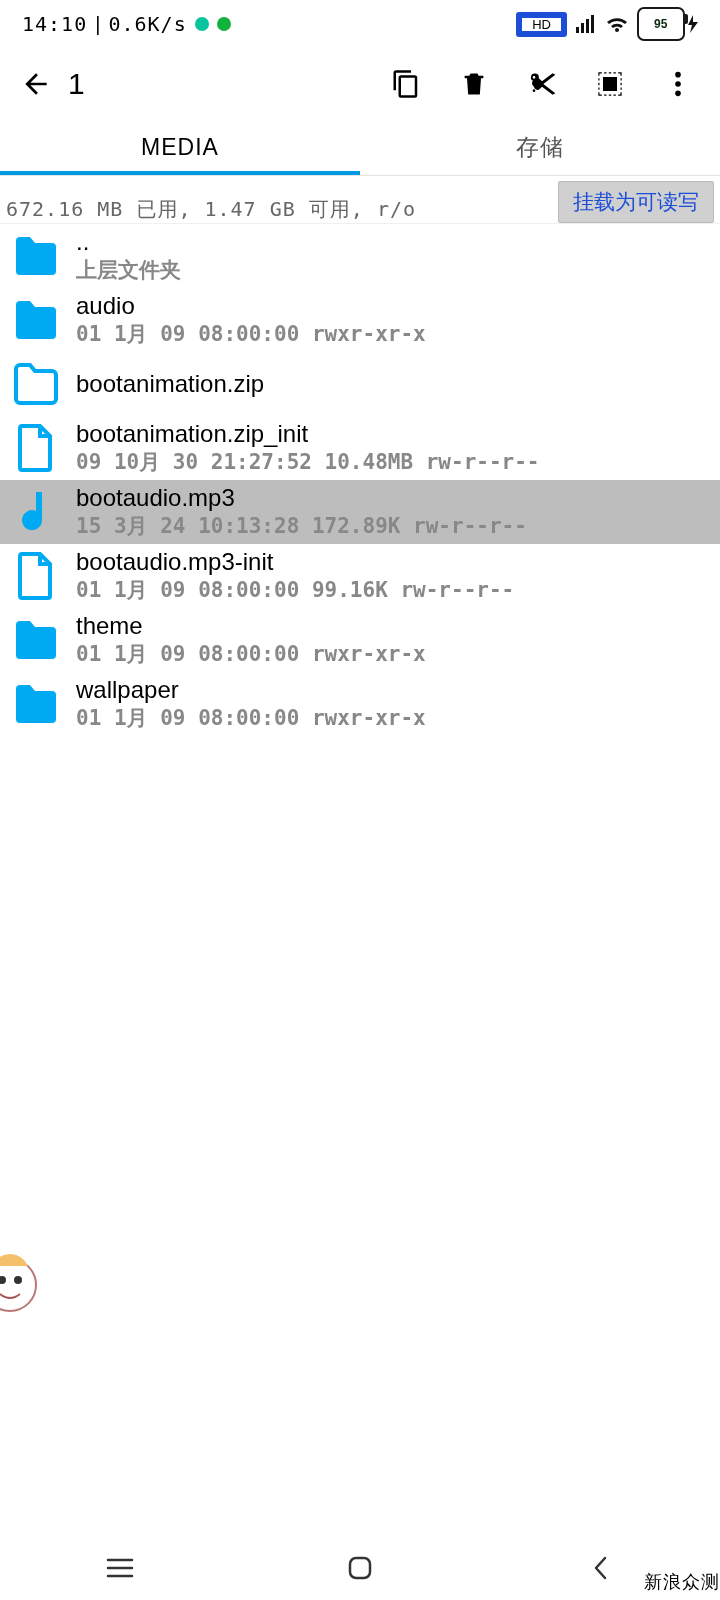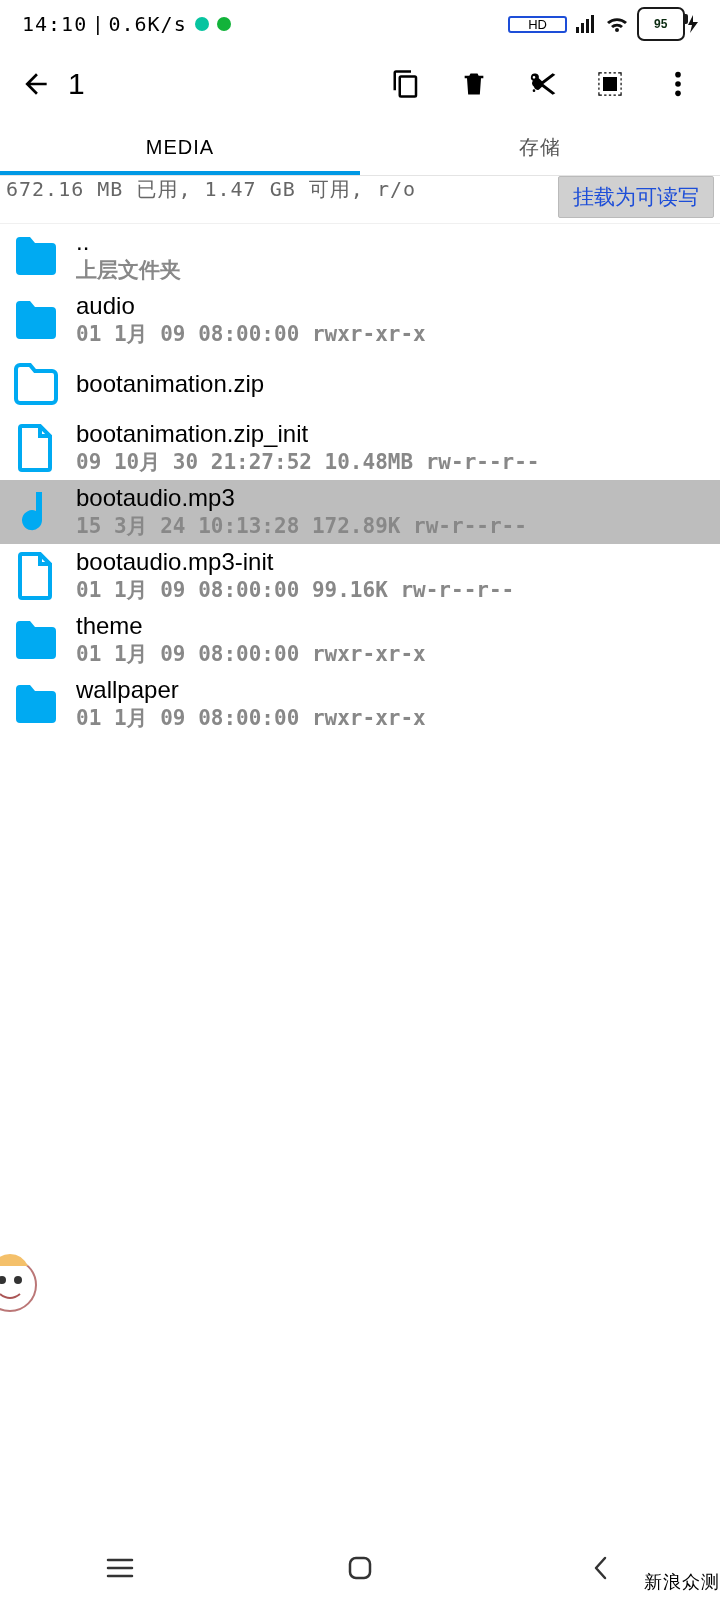--- a/index.html
+++ b/index.html
@@ -16,25 +16,25 @@
   .battery-shell::after { content:""; position:absolute; right:-5px; top:5px; width:3px; height:10px; background:#1a1a1a; border-radius:0 2px 2px 0; }
   .battery-fill { background:#2ecc40; height:100%; width:95%; border-radius:4px; display:flex; align-items:center; justify-content:center; font-size:12px; font-weight:700; color:#0a2a10; }
 
   .toolbar { display:flex; align-items:center; height:72px; padding:0 12px; }
   .toolbar .back { width:48px; height:48px; display:flex; align-items:center; justify-content:center; }
   .toolbar .title { flex:1; font-size:30px; font-weight:500; padding-left:8px; color:#000;}
   .toolbar .actions { display:flex; align-items:center; gap:28px; padding-right:10px; }
   .toolbar .actions .ic { width:40px; height:40px; display:flex; align-items:center; justify-content:center; }
 
   .tabs { display:flex; height:56px; border-bottom:1px solid #e4e4e4; position:relative; }
-  .tabs .tab { flex:1; display:flex; align-items:center; justify-content:center; font-size:20px; color:#555; letter-spacing:1px; }
+  .tabs .tab { flex:1; display:flex; align-items:center; justify-content:center; font-size:23px; color:#555; letter-spacing:1px; }
   .tabs .tab.active { color:#000; font-weight:500; }
   .tabs .indicator { position:absolute; bottom:0; left:0; width:50%; height:4px; background:#0099e5; }
 
-  .infobar { display:flex; align-items:flex-start; height:48px; padding:0 6px; font-size:19px; color:#666; border-bottom:1px solid #f0f0f0; font-family:"DejaVu Sans Mono", monospace; }
+  .infobar { display:flex; align-items:flex-end; height:48px; padding:0 6px; font-size:19px; color:#666; border-bottom:1px solid #f0f0f0; font-family:"DejaVu Sans Mono", monospace; }
   .infobar .info { flex:1; white-space:nowrap; overflow:hidden; text-overflow:ellipsis; }
   .infobar .btn { background:#d0d0d0; color:#1d4ed8; padding:6px 14px; font-size:21px; border:1px solid #bababa; border-radius:2px; }
 
   .list { }
   .row { display:flex; align-items:center; height:64px; padding:0 8px; }
   .row.selected { background:#bdbdbd; }
   .row .iconcell { width:56px; height:56px; flex:0 0 56px; display:flex; align-items:center; justify-content:center; margin-right:12px; }
   .row .text { flex:1; min-width:0; }
   .row .name { font-size:24px; color:#000; line-height:1.15; }
   .row .meta { font-size:21px; color:#888; font-family:"DejaVu Sans Mono", monospace;font-weight:bold; }
@@ -55,21 +55,21 @@
 
 <div class="statusbar">
   <div class="left">
     <span class="seg">14:10</span>
     <span>|</span>
     <span class="seg">0.6K/s</span>
     <span class="dot teal"></span>
     <span class="dot green"></span>
   </div>
   <div class="right">
-    <span style="font-size:13px;border:2px solid #1d4ed8;border-radius:3px;padding:0 18px;line-height:1;">HD</span>
+    <span style="font-size:13px;border:6px solid #1d4ed8;border-radius:3px;padding:0 10px;line-height:1;">HD</span>
     <span>
       <svg width="22" height="20" viewBox="0 0 22 20">
           <path d="M1 19h3V13H1zM6 19h3V9H6zM11 19h3V5h-3zM16 19h3V1h-3z" fill="#111"></path>
         </svg>
     </span>
     <span>
       <svg width="24" height="20" viewBox="0 0 24 20">
           <path d="M12 18a2 2 0 100-4 2 2 0 000 4zm-6-6a9 9 0 0112 0l-2 2a6 6 0 00-8 0zM2 8a15 15 0 0120 0l-2 2a12 12 0 00-16 0z" fill="#111"></path>
         </svg>
     </span>

